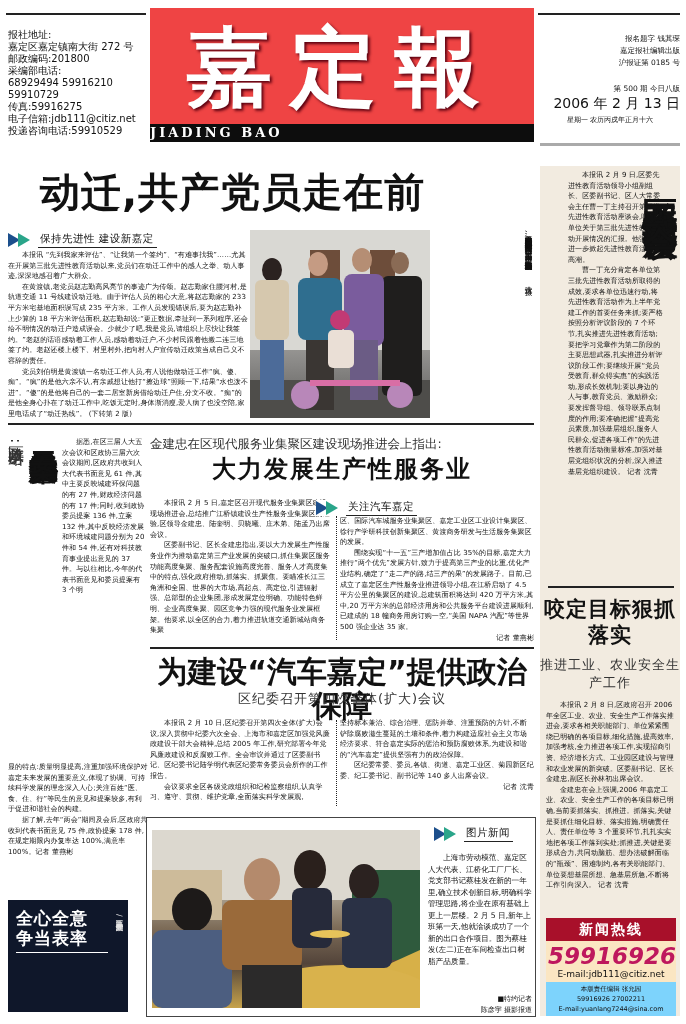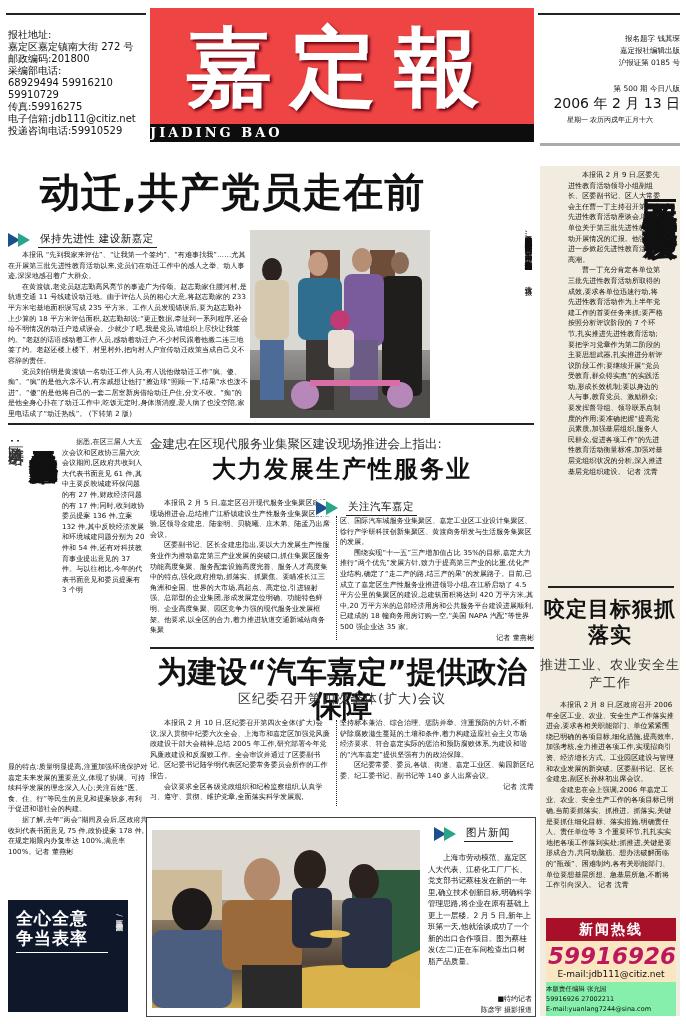--- a/index.html
+++ b/index.html
@@ -93,21 +93,21 @@
   #rc-rule { left: 548px; top: 586px; width: 126px; height: 1.5px; }
   #rc-head { left: 540px; top: 596px; width: 140px; text-align:center; font-size: 21px; font-weight: 900; line-height: 26px; letter-spacing: 1px; }
   #rc-sub { left: 540px; top: 656px; width: 140px; text-align:center; font-size: 13px; color:#333; line-height: 18px; letter-spacing: 1px; }
   #rc-body2 { left: 546px; top: 700px; width: 130px; }
   #hotline { left: 546px; top: 918px; width: 130px; height: 98px; background: #fbe6c2; }
   #hotline .bar { position:absolute; left:0; top:0; width: 100%; height: 23px; background: #a8102a; color:#fff; text-align:center;
      font-size: 14px; font-weight: 900; line-height: 23px; letter-spacing: 2px; }
   #hotline .num { position:absolute; left:0; top: 24px; width:100%; text-align:right; color: #be185d; font-size: 23px;
      font-weight: 900; font-style: italic; line-height: 28px; }
   #hotline .mail { position:absolute; left:0; top: 50px; width:100%; text-align:center; font-size: 9px; line-height: 12px; }
-  #hotline .editor { position:absolute; left:0; top: 64px; width: 100%; height: 34px; background:#86efac; text-align:left;
+  #hotline .editor { position:absolute; left:0; top: 64px; width: 100%; height: 34px; background:#7dd3fc; text-align:center;
      font-size: 6.5px; line-height: 10px; padding-top: 2px; }
 </style>
 </head>
 <body>
 
 <div class="abs" id="topline-left"></div>
 <div class="abs" id="topline-right"></div>
 
 <div class="abs" id="left-info">
   <div>报社地址:</div>

